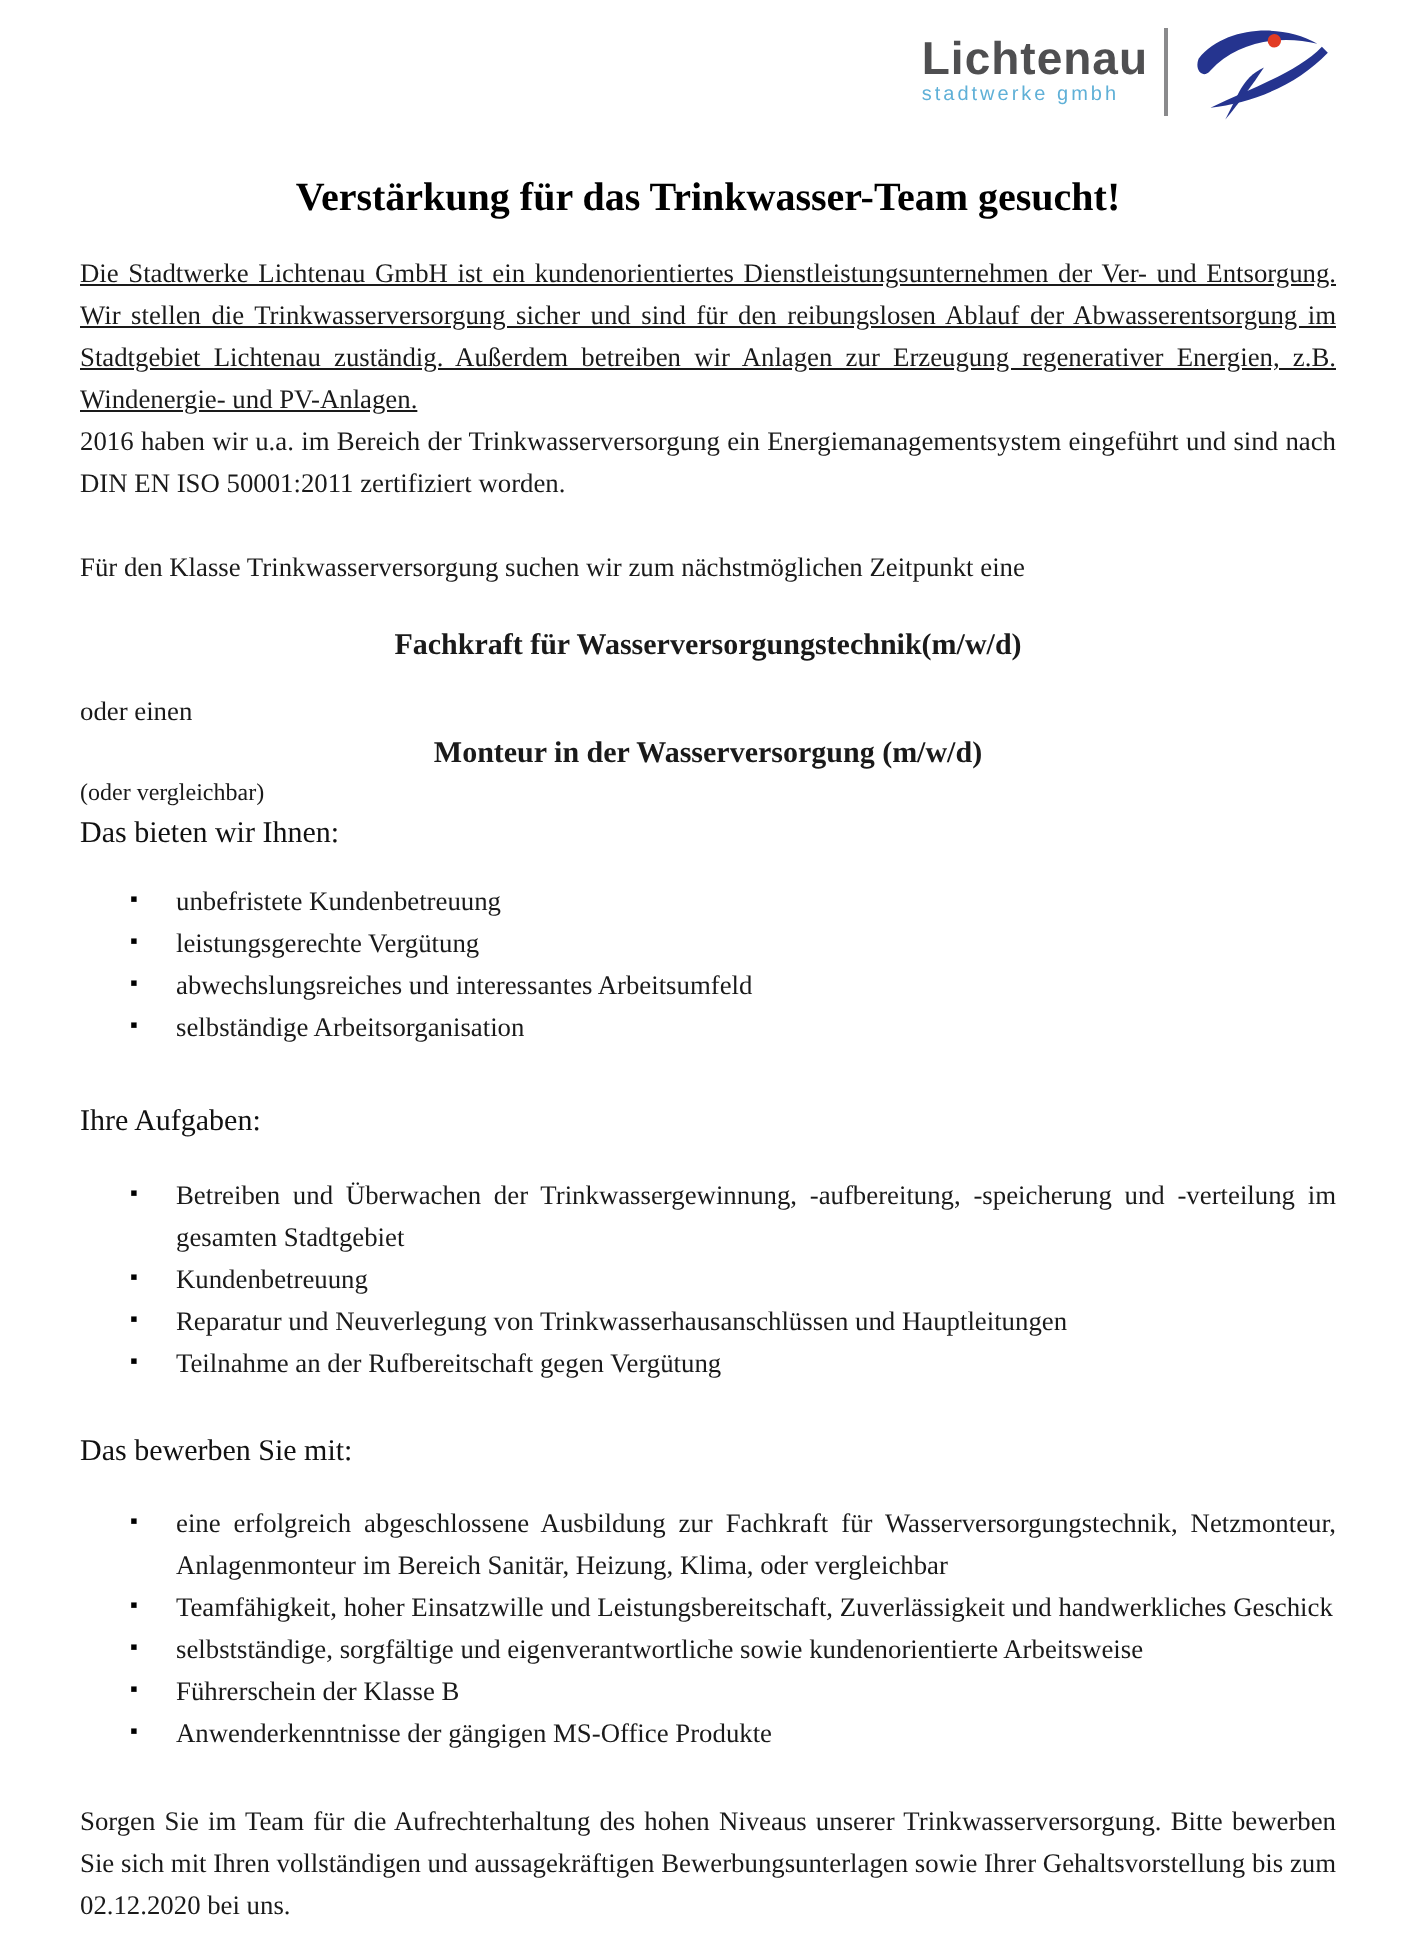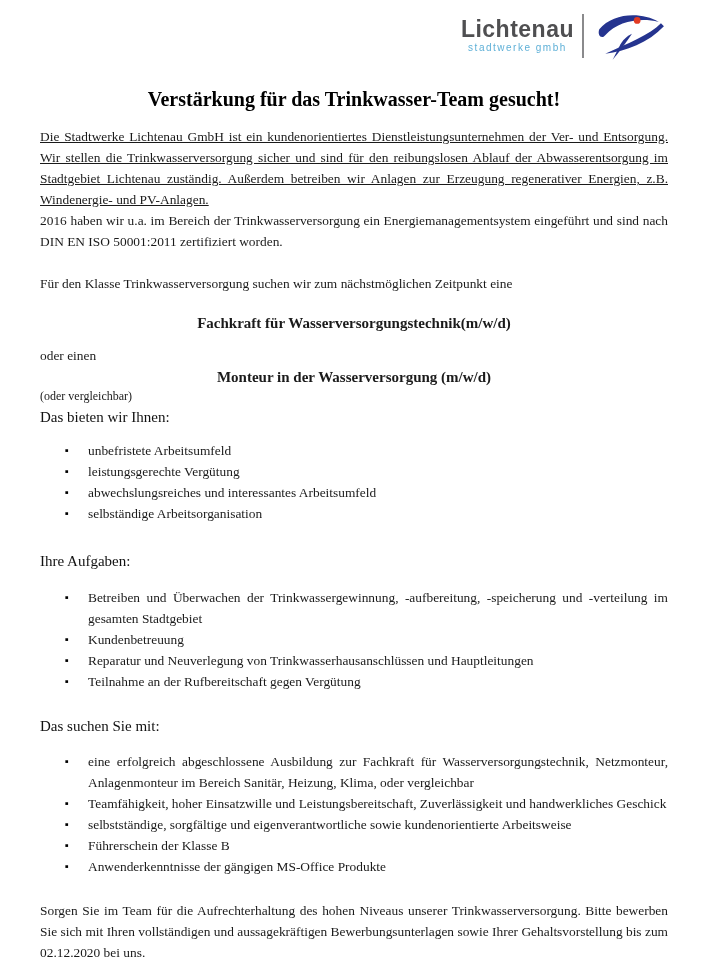--- a/index.html
+++ b/index.html
@@ -18,21 +18,21 @@
     background: #ffffff;
   }
 
   
   .logo-row {
     display: flex;
     justify-content: flex-end;
     align-items: center;
     height: 56px;
   }
-  .logo-text { text-align: center; margin-right: 8px; }
+  .logo-text { text-align: left; margin-right: 8px; }
   .logo-name {
     font-family: "Liberation Sans", sans-serif;
     font-size: 23px;
     font-weight: bold;
     letter-spacing: 0.5px;
     color: #4f4f51;
     line-height: 24px;
   }
   .logo-sub {
     font-family: "Liberation Sans", sans-serif;
@@ -144,35 +144,35 @@
   <p class="body">2016 haben wir u.a. im Bereich der Trinkwasserversorgung ein Energiemanagementsystem eingeführt und sind nach DIN EN ISO 50001:2011 zertifiziert worden.</p>
   <p class="body noj mt-p3">Für den Klasse Trinkwasserversorgung suchen wir zum nächstmöglichen Zeitpunkt eine</p>
 
   <p class="pos-heading">Fachkraft für Wasserversorgungstechnik(m/w/d)</p>
   <p class="connector">oder einen</p>
   <p class="pos-heading pos-heading2">Monteur in der Wasserversorgung (m/w/d)</p>
   <p class="pos-note">(oder vergleichbar)</p>
 
   <h2 class="section-heading sh1">Das bieten wir Ihnen:</h2>
   <ul class="bullets">
-    <li>unbefristete Arbeitsumfeld</li>
+    <li>unbefristete Kundenbetreuung</li>
     <li>leistungsgerechte Vergütung</li>
     <li>abwechslungsreiches und interessantes Arbeitsumfeld</li>
     <li>selbständige Arbeitsorganisation</li>
   </ul>
 
   <h2 class="section-heading sh2">Ihre Aufgaben:</h2>
   <ul class="bullets b2">
     <li>Betreiben und Überwachen der Trinkwassergewinnung, -aufbereitung, -speicherung und -verteilung im gesamten Stadtgebiet</li>
     <li>Kundenbetreuung</li>
     <li>Reparatur und Neuverlegung von Trinkwasserhausanschlüssen und Hauptleitungen</li>
     <li>Teilnahme an der Rufbereitschaft gegen Vergütung</li>
   </ul>
 
-  <h2 class="section-heading sh3">Das suchen Sie mit:</h2>
+  <h2 class="section-heading sh3">Das bewerben Sie mit:</h2>
   <ul class="bullets b3">
     <li>eine erfolgreich abgeschlossene Ausbildung zur Fachkraft für Wasserversorgungstechnik, Netzmonteur, Anlagenmonteur im Bereich Sanitär, Heizung, Klima, oder vergleichbar</li>
     <li>Teamfähigkeit, hoher Einsatzwille und Leistungsbereitschaft, Zuverlässigkeit und handwerkliches Geschick</li>
     <li>selbstständige, sorgfältige und eigenverantwortliche sowie kundenorientierte Arbeitsweise</li>
     <li>Führerschein der Klasse B</li>
     <li>Anwenderkenntnisse der gängigen MS-Office Produkte</li>
   </ul>
 
   <p class="body closing">Sorgen Sie im Team für die Aufrechterhaltung des hohen Niveaus unserer Trinkwasserversorgung. Bitte bewerben Sie sich mit Ihren vollständigen und aussagekräftigen Bewerbungsunterlagen sowie Ihrer Gehaltsvorstellung bis zum 02.12.2020 bei uns.</p>
 

